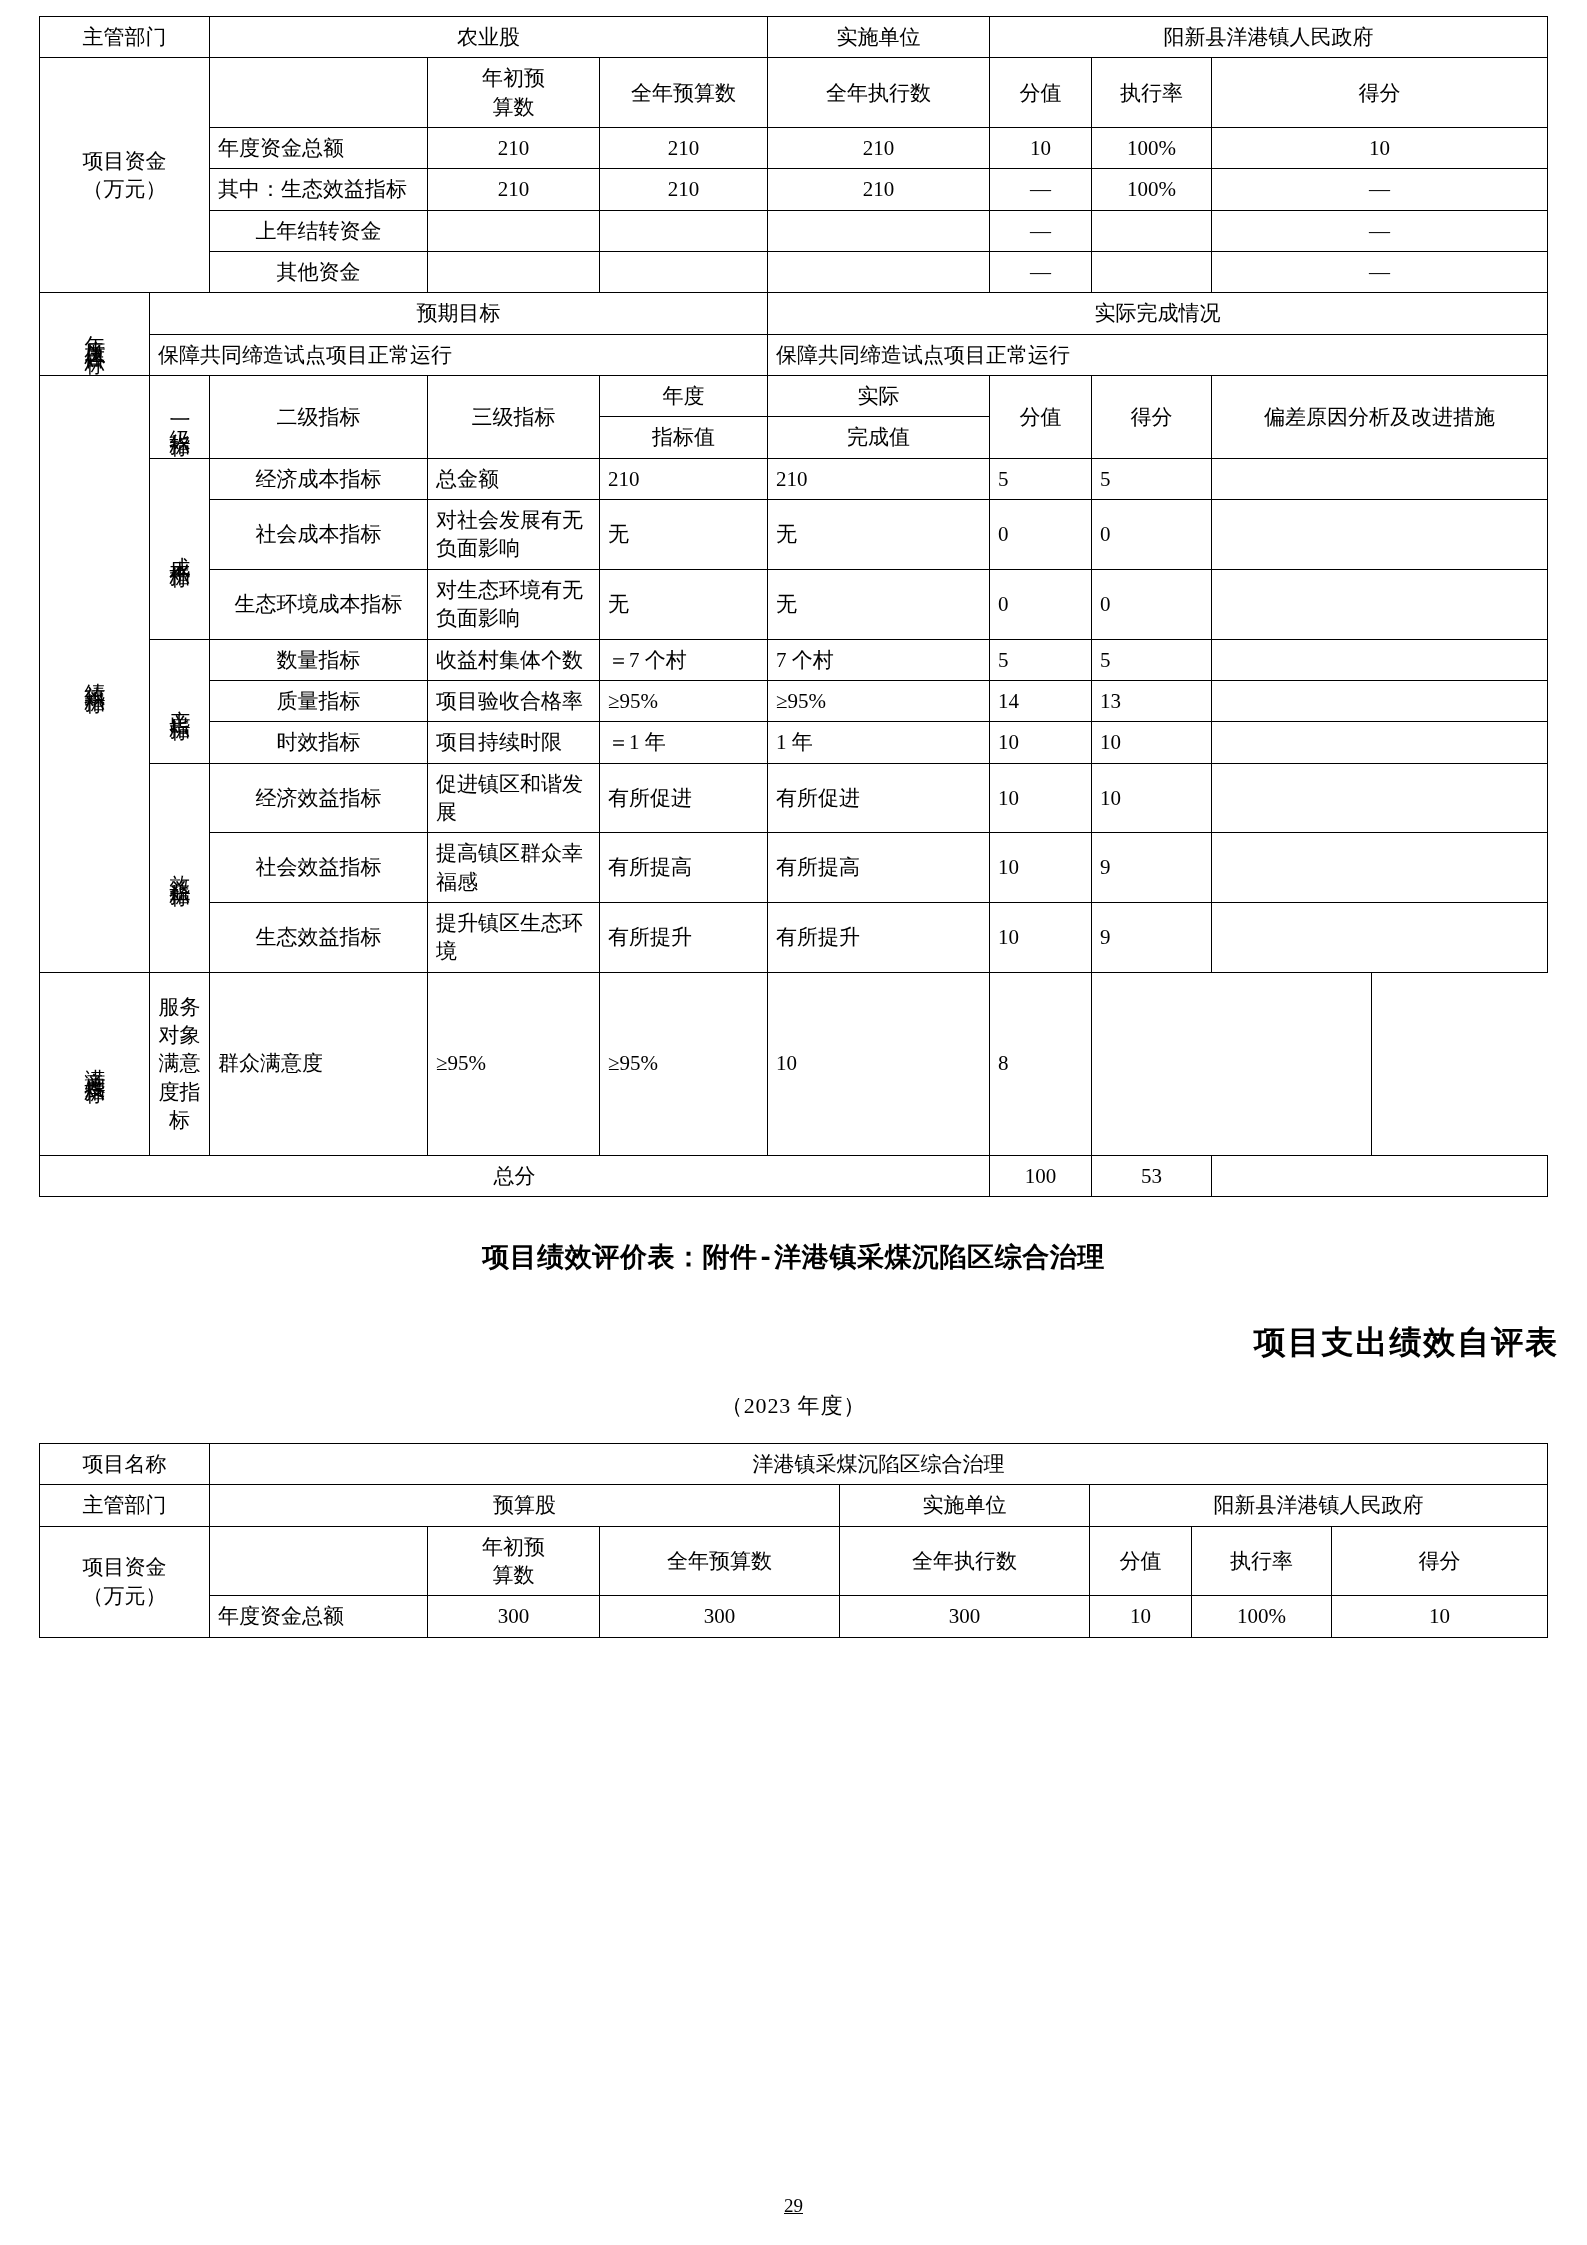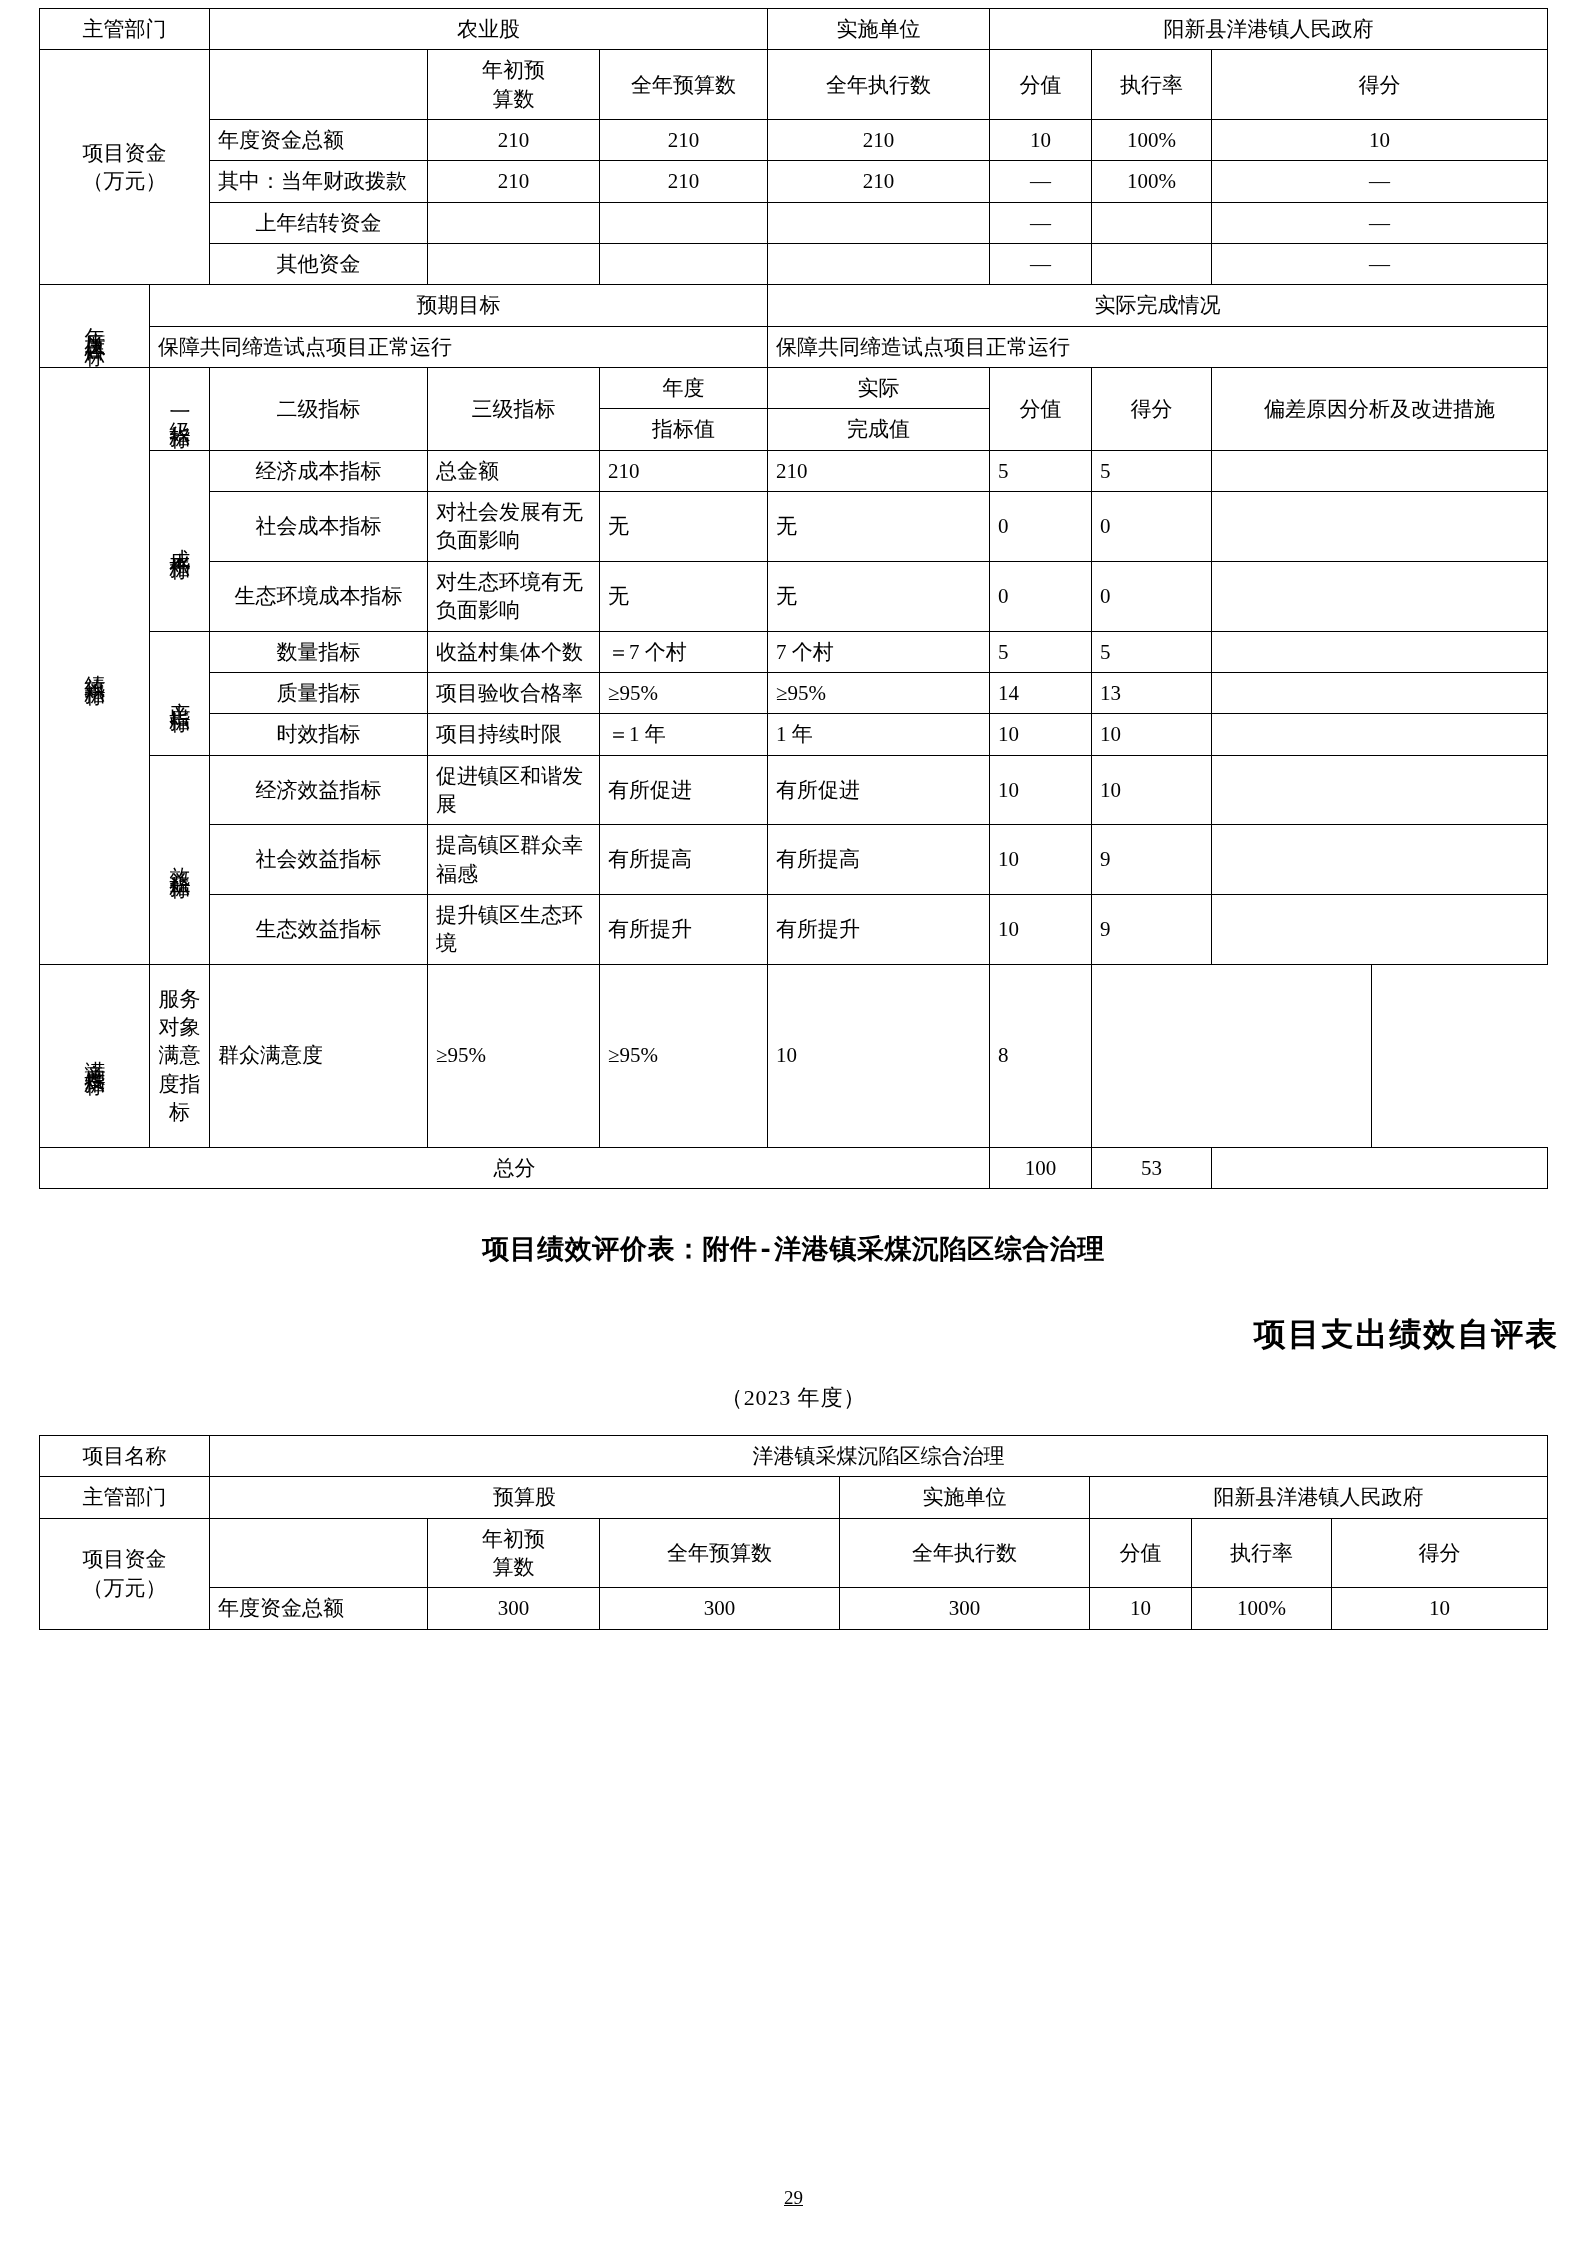--- a/index.html
+++ b/index.html
@@ -18,21 +18,21 @@
     width: 1587px;
     height: 2245px;
     box-sizing: border-box;
     padding: 0 28px;
     position: relative;
   }
   table.doc {
     border-collapse: collapse;
     table-layout: fixed;
     width: 1508px;
-    margin: 8px auto;
+    margin: 16px auto;
   }
   table.doc td {
     border: 1px solid #000000;
     font-size: 21px;
     line-height: 1.35;
     padding: 6px 8px;
     vertical-align: middle;
     word-wrap: break-word;
   }
   .c { text-align: center; }
@@ -132,21 +132,21 @@
       <td class="l">年度资金总额</td>
       <td class="c">210</td>
       <td class="c">210</td>
       <td class="c">210</td>
       <td class="c">10</td>
       <td class="c">100%</td>
       <td class="c" colspan="2">10</td>
     </tr>
 
     <tr>
-      <td class="l">其中：当年财政拨款</td>
+      <td class="l">其中：生态效益指标</td>
       <td class="c">210</td>
       <td class="c">210</td>
       <td class="c">210</td>
       <td class="c">—</td>
       <td class="c">100%</td>
       <td class="c" colspan="2">—</td>
     </tr>
 
     <tr>
       <td class="c">上年结转资金</td>

